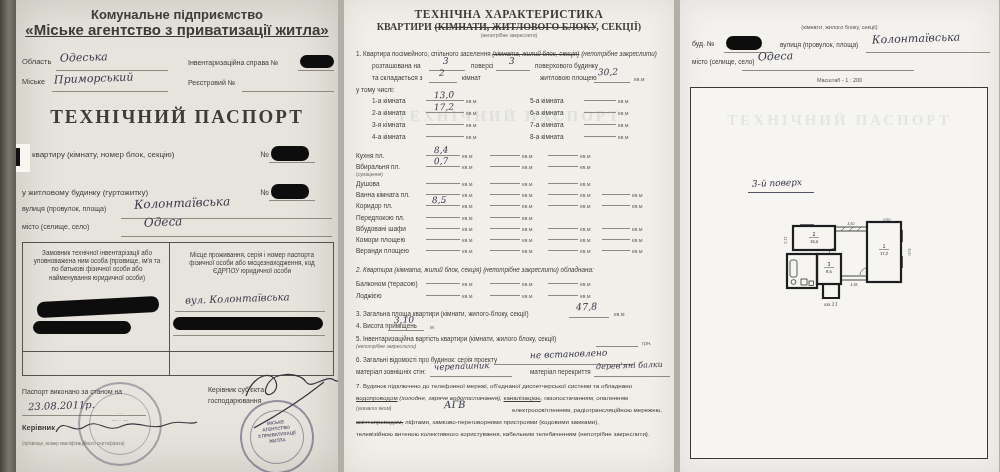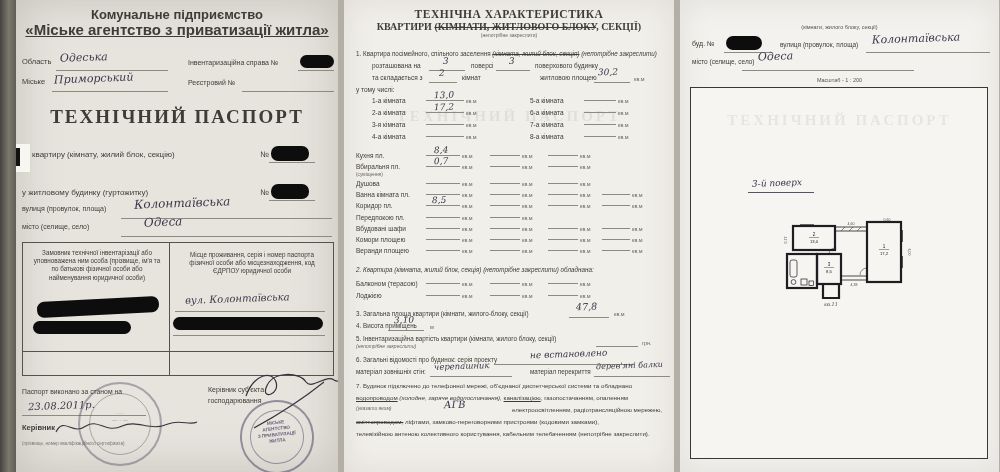--- a/index.html
+++ b/index.html
@@ -52,21 +52,21 @@
     <div class="t hw" style="left:38px;top:73px;font-size:11px">Приморський</div>
     <div class="line" style="left:36px;top:91px;width:116px"></div>
     <div class="t" style="left:172px;top:79px;font-size:7px">Реєстровий №</div>
     <div class="line" style="left:226px;top:91px;width:92px"></div>
 
     <div class="t c b serif" style="top:106px;font-size:19px;letter-spacing:2px">ТЕХНІЧНИЙ ПАСПОРТ</div>
 
     <div style="position:absolute;left:-4px;top:144px;width:18px;height:28px;background:#f7f6f1"></div>
     <div style="position:absolute;left:0;top:148px;width:4px;height:18px;background:#111"></div>
 
-    <div class="t" style="left:16px;top:150px;font-size:8px">квартиру (кімнату, жилий блок, секцію)</div>
+    <div class="t" style="left:16px;top:150px;font-size:8px">квартиру (кімнату, номер блок, секцію)</div>
     <div class="t" style="left:244px;top:150px;font-size:8px">№</div>
     <div class="redact" style="left:255px;top:146px;width:38px;height:15px"></div>
     <div class="line" style="left:253px;top:162px;width:46px"></div>
 
     <div class="t" style="left:6px;top:188px;font-size:8px">у житловому будинку (гуртожитку)</div>
     <div class="t" style="left:244px;top:188px;font-size:8px">№</div>
     <div class="redact" style="left:255px;top:184px;width:38px;height:15px"></div>
     <div class="line" style="left:253px;top:200px;width:46px"></div>
 
     <div class="t" style="left:6px;top:205px;font-size:7px">вулиця (провулок, площа)</div>

